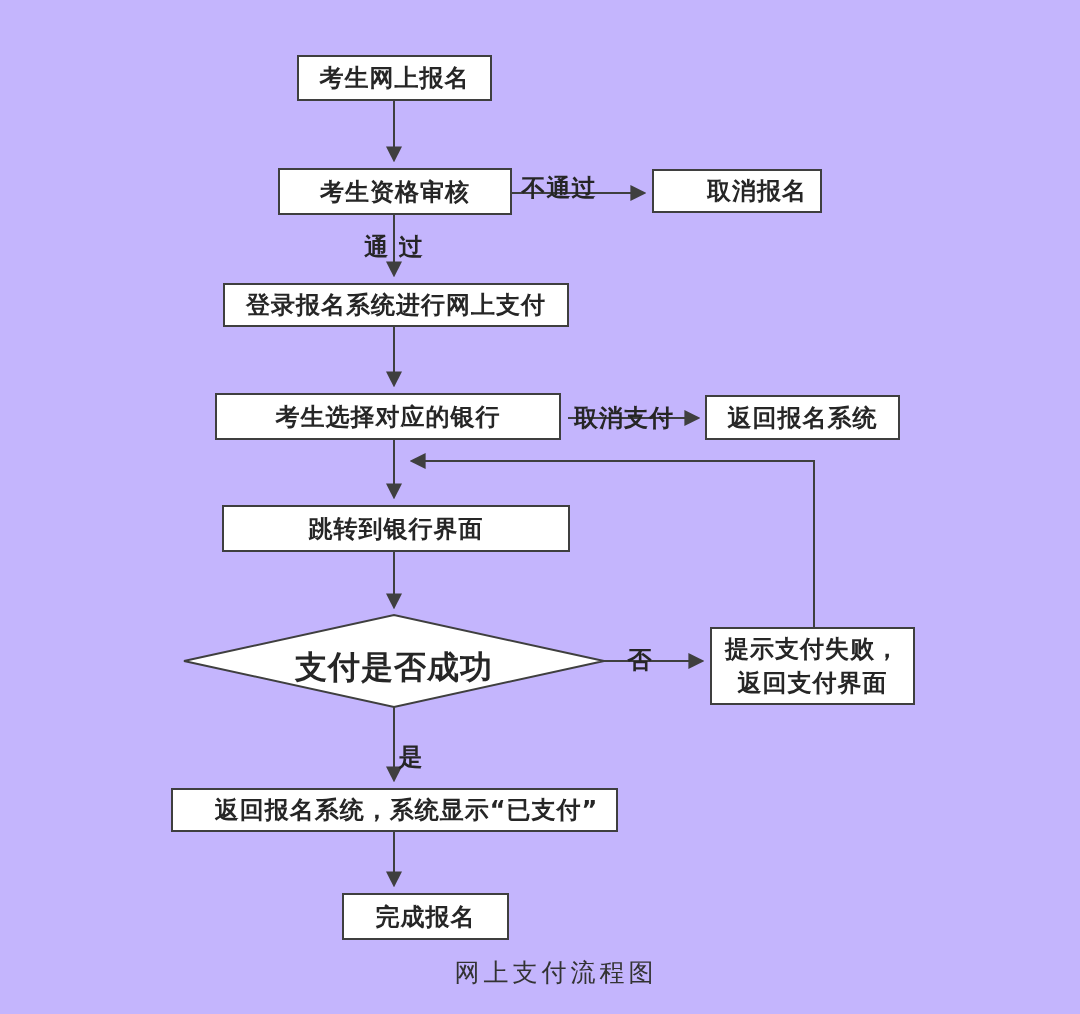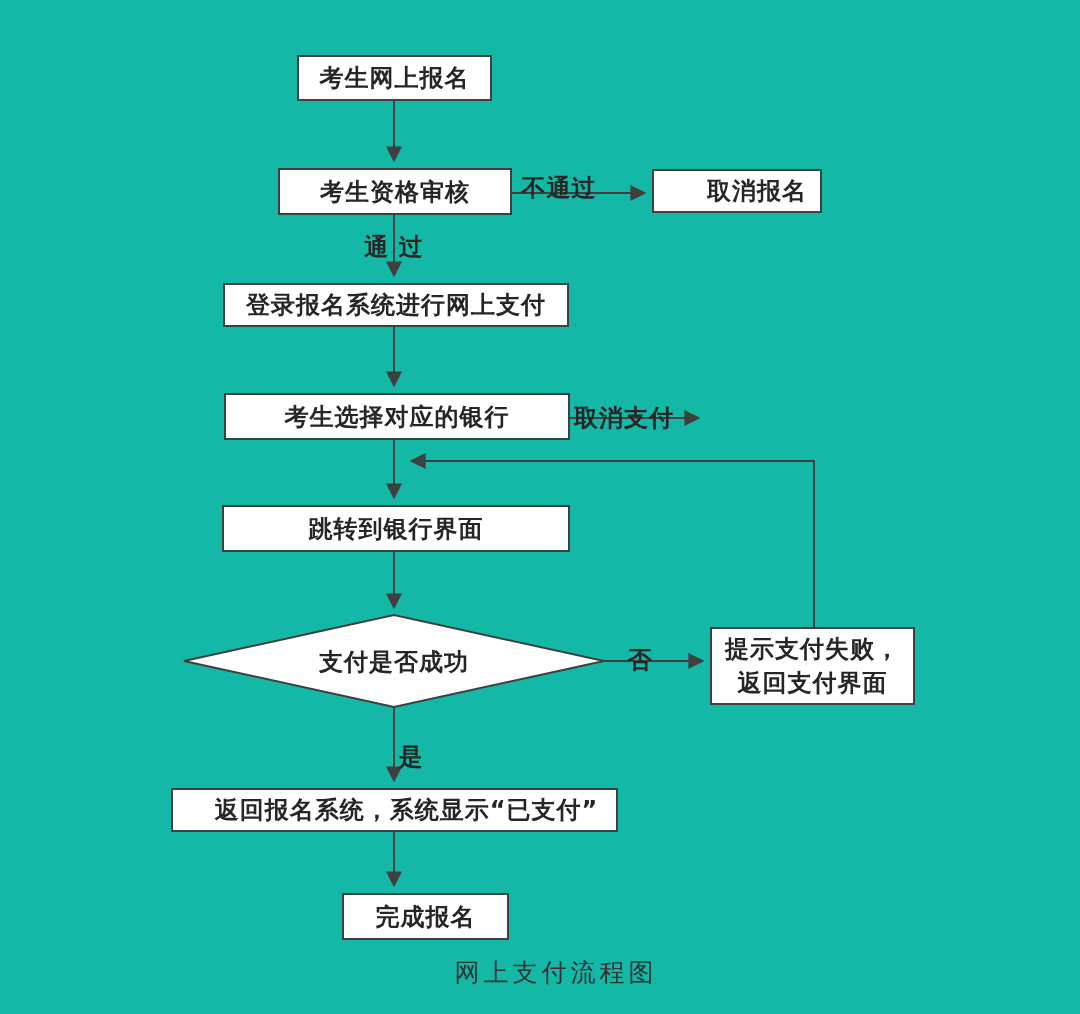--- a/index.html
+++ b/index.html
@@ -4,21 +4,21 @@
 <style>
   html, body { margin: 0; padding: 0; }
   body {
     width: 1080px; height: 1014px;
     background: #ffffff;
     font-family: "DejaVu Sans", "Liberation Sans", sans-serif;
   }
   #canvas {
     position: relative;
     width: 1080px; height: 1014px;
-    background: #14b8a6;
+    background: #c4b5fd;
     overflow: hidden;
   }
   #edges {
     position: absolute; left: 0; top: 0;
     width: 1080px; height: 1014px;
   }
   .node {
     position: absolute;
     box-sizing: border-box;
     border: 2px solid #3f3f3f;
@@ -33,42 +33,42 @@
     text-align: center;
   }
   .node.multiline {
     flex-direction: column;
     line-height: 34px;
   }
   .diamond-label {
     position: absolute;
     left: 184px; top: 646px; width: 420px;
     text-align: center;
-    font-size: 24px; font-weight: 600; color: #262626;
+    font-size: 32px; font-weight: 600; color: #262626;
     letter-spacing: 1px;
   }
   .elabel {
     position: absolute;
     font-size: 24px; font-weight: 600; color: #262626;
     text-align: center;
     letter-spacing: 1px;
     white-space: pre;
     margin-top: 13px;
   }
   .elabel.not-pass   { left: 512px; top: 159px; width: 94px; }
   .elabel.pass       { left: 334px; top: 218px; width: 120px; }
   .elabel.cancel-pay { left: 566px; top: 389px; width: 116px; }
   .elabel.no         { left: 618px; top: 631px; width: 44px; }
   .elabel.yes        { left: 394px; top: 728px; width: 34px; }
   
   .n-register      { left: 297px; top: 55px;  width: 195px; height: 46px; }
   .n-review        { left: 278px; top: 168px; width: 234px; height: 47px; }
   .n-cancel        { left: 652px; top: 169px; width: 170px; height: 44px; padding-left: 40px; }
   .n-login-pay     { left: 223px; top: 283px; width: 346px; height: 44px; }
-  .n-select-bank   { left: 224px; top: 393px; width: 346px; height: 47px; }
+  .n-select-bank   { left: 215px; top: 393px; width: 346px; height: 47px; }
   .n-return-system { left: 705px; top: 395px; width: 195px; height: 45px; }
   .n-bank-page     { left: 222px; top: 505px; width: 348px; height: 47px; }
   .n-fail-prompt   { left: 710px; top: 627px; width: 205px; height: 78px; }
   .n-return-paid   { left: 171px; top: 788px; width: 447px; height: 44px; padding-left: 24px; }
   .n-complete      { left: 310px; top: 893px; width: 167px; height: 47px; margin-left: 32px; }
   .caption {
     position: absolute;
     left: 16px; top: 956px; width: 1080px;
     text-align: center;
     font-family: "DejaVu Serif", "Liberation Serif", serif;
@@ -117,20 +117,23 @@
   </div>
 
   <div class="node n-login-pay">
     <span>登录报名系统进行网上支付</span>
   </div>
 
   <div class="node n-select-bank">
     <span>考生选择对应的银行</span>
   </div>
 
+  <div class="node n-return-system">
+    <span>返回报名系统</span>
+  </div>
 
   <div class="node n-bank-page">
     <span>跳转到银行界面</span>
   </div>
 
   <div class="diamond-label">支付是否成功</div>
 
   <div class="node multiline n-fail-prompt">
     <span>提示支付失败，</span>
     <span>返回支付界面</span>

